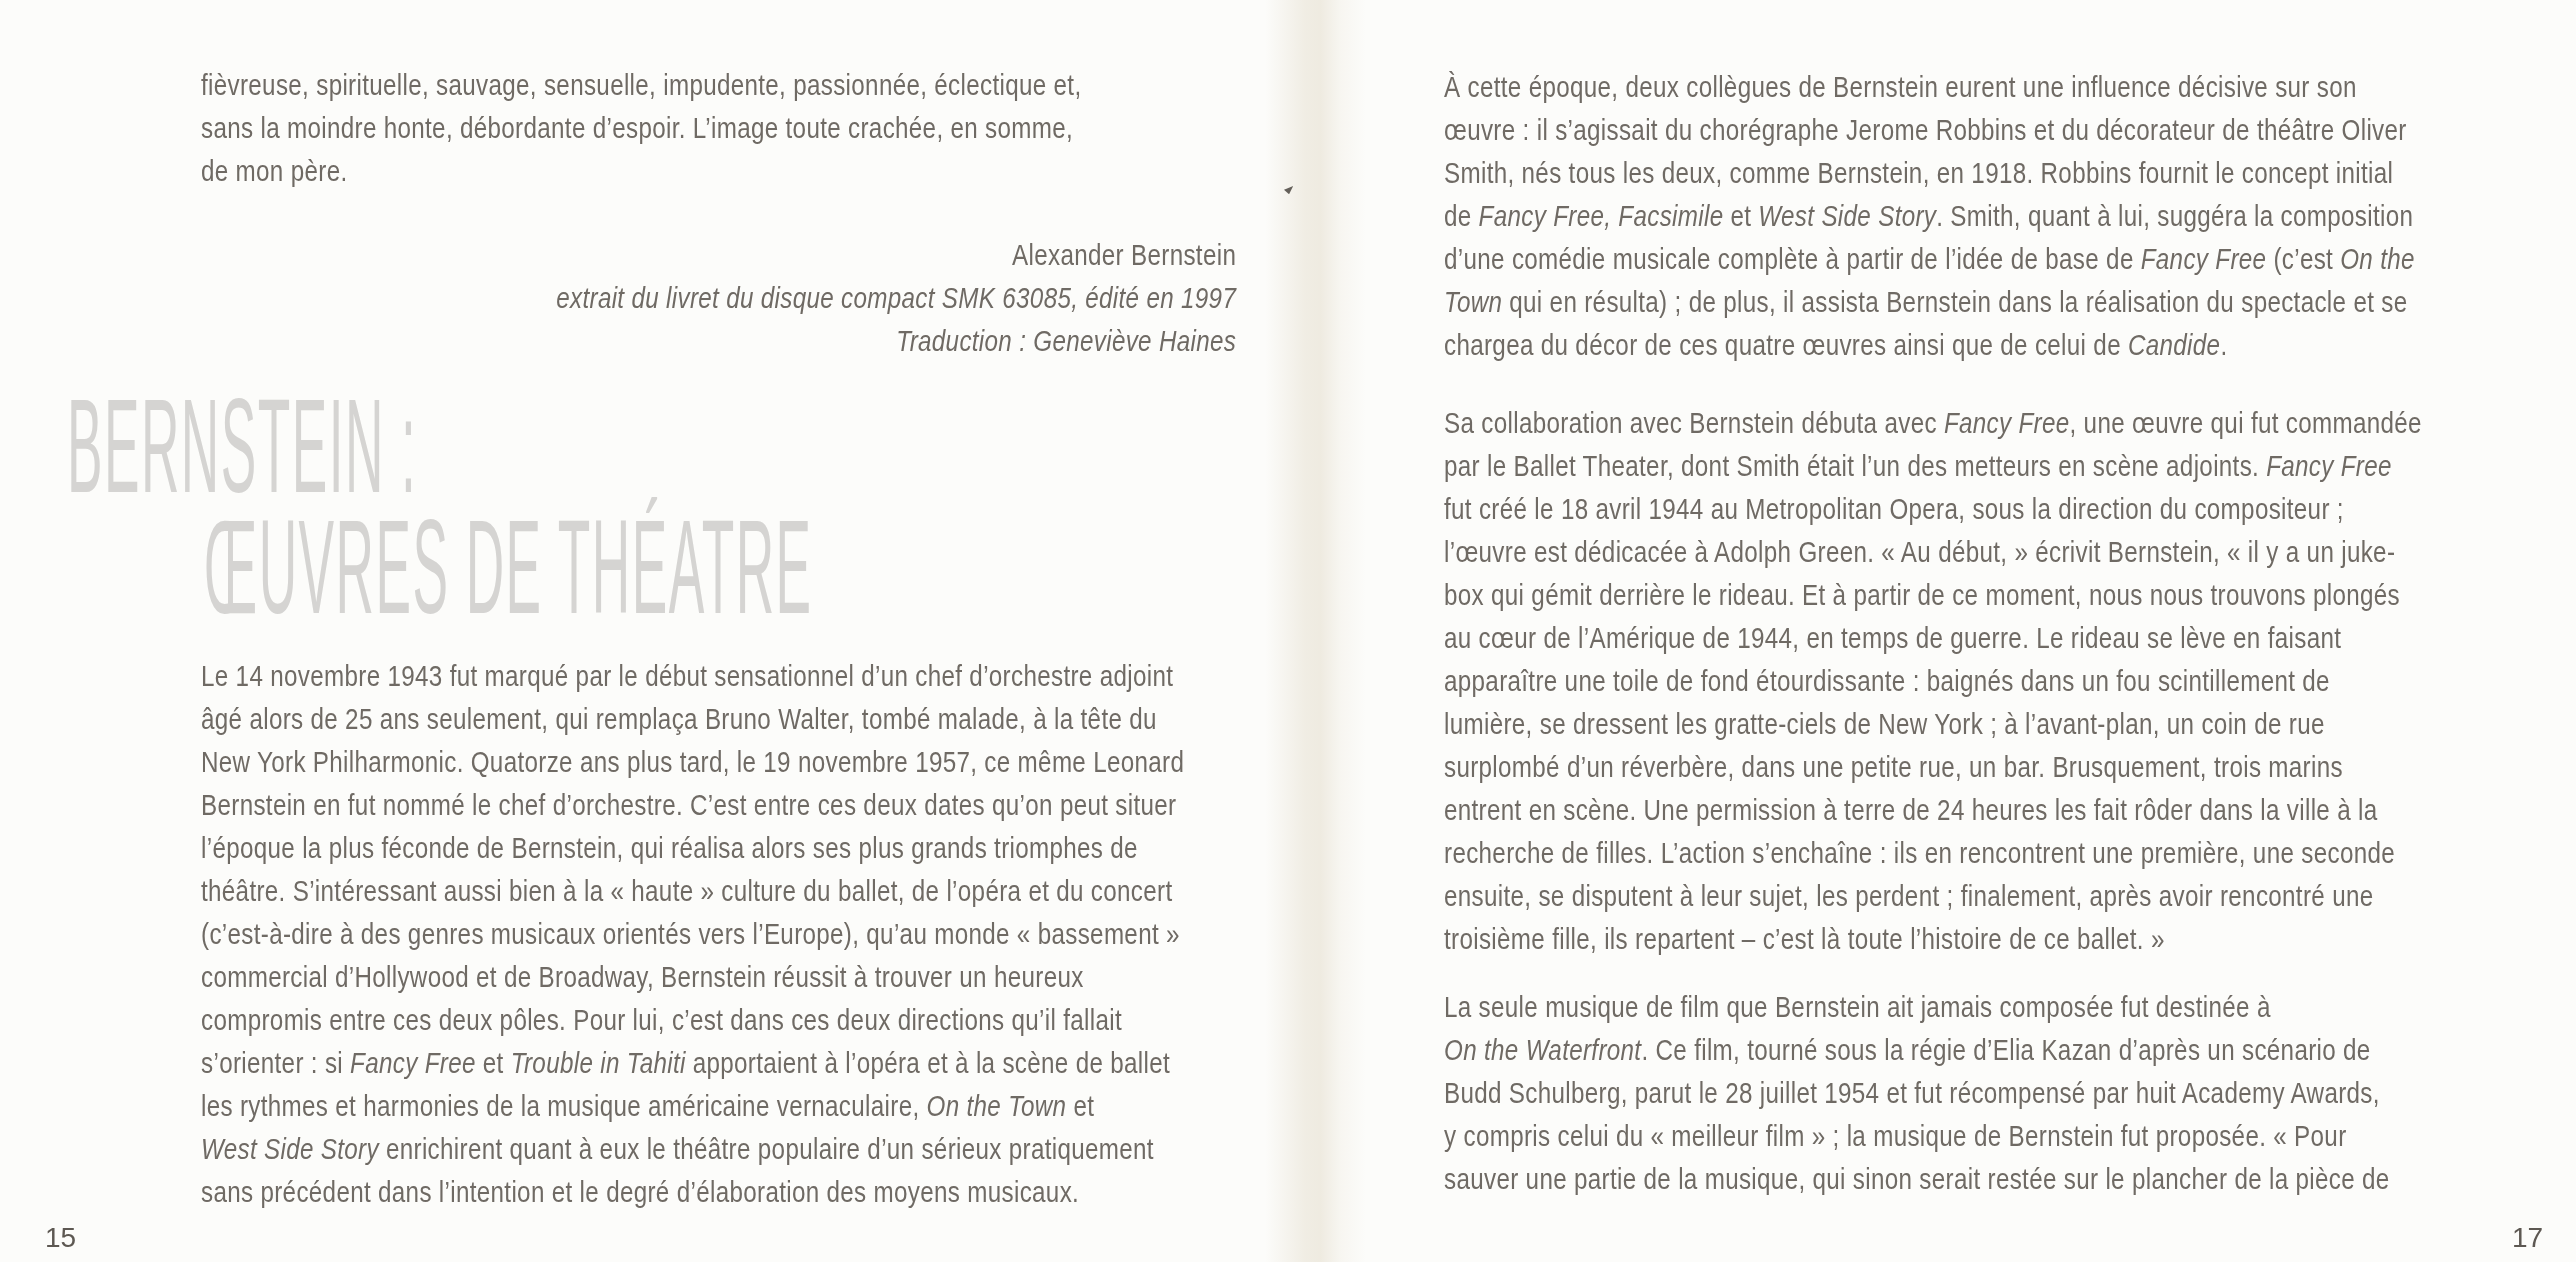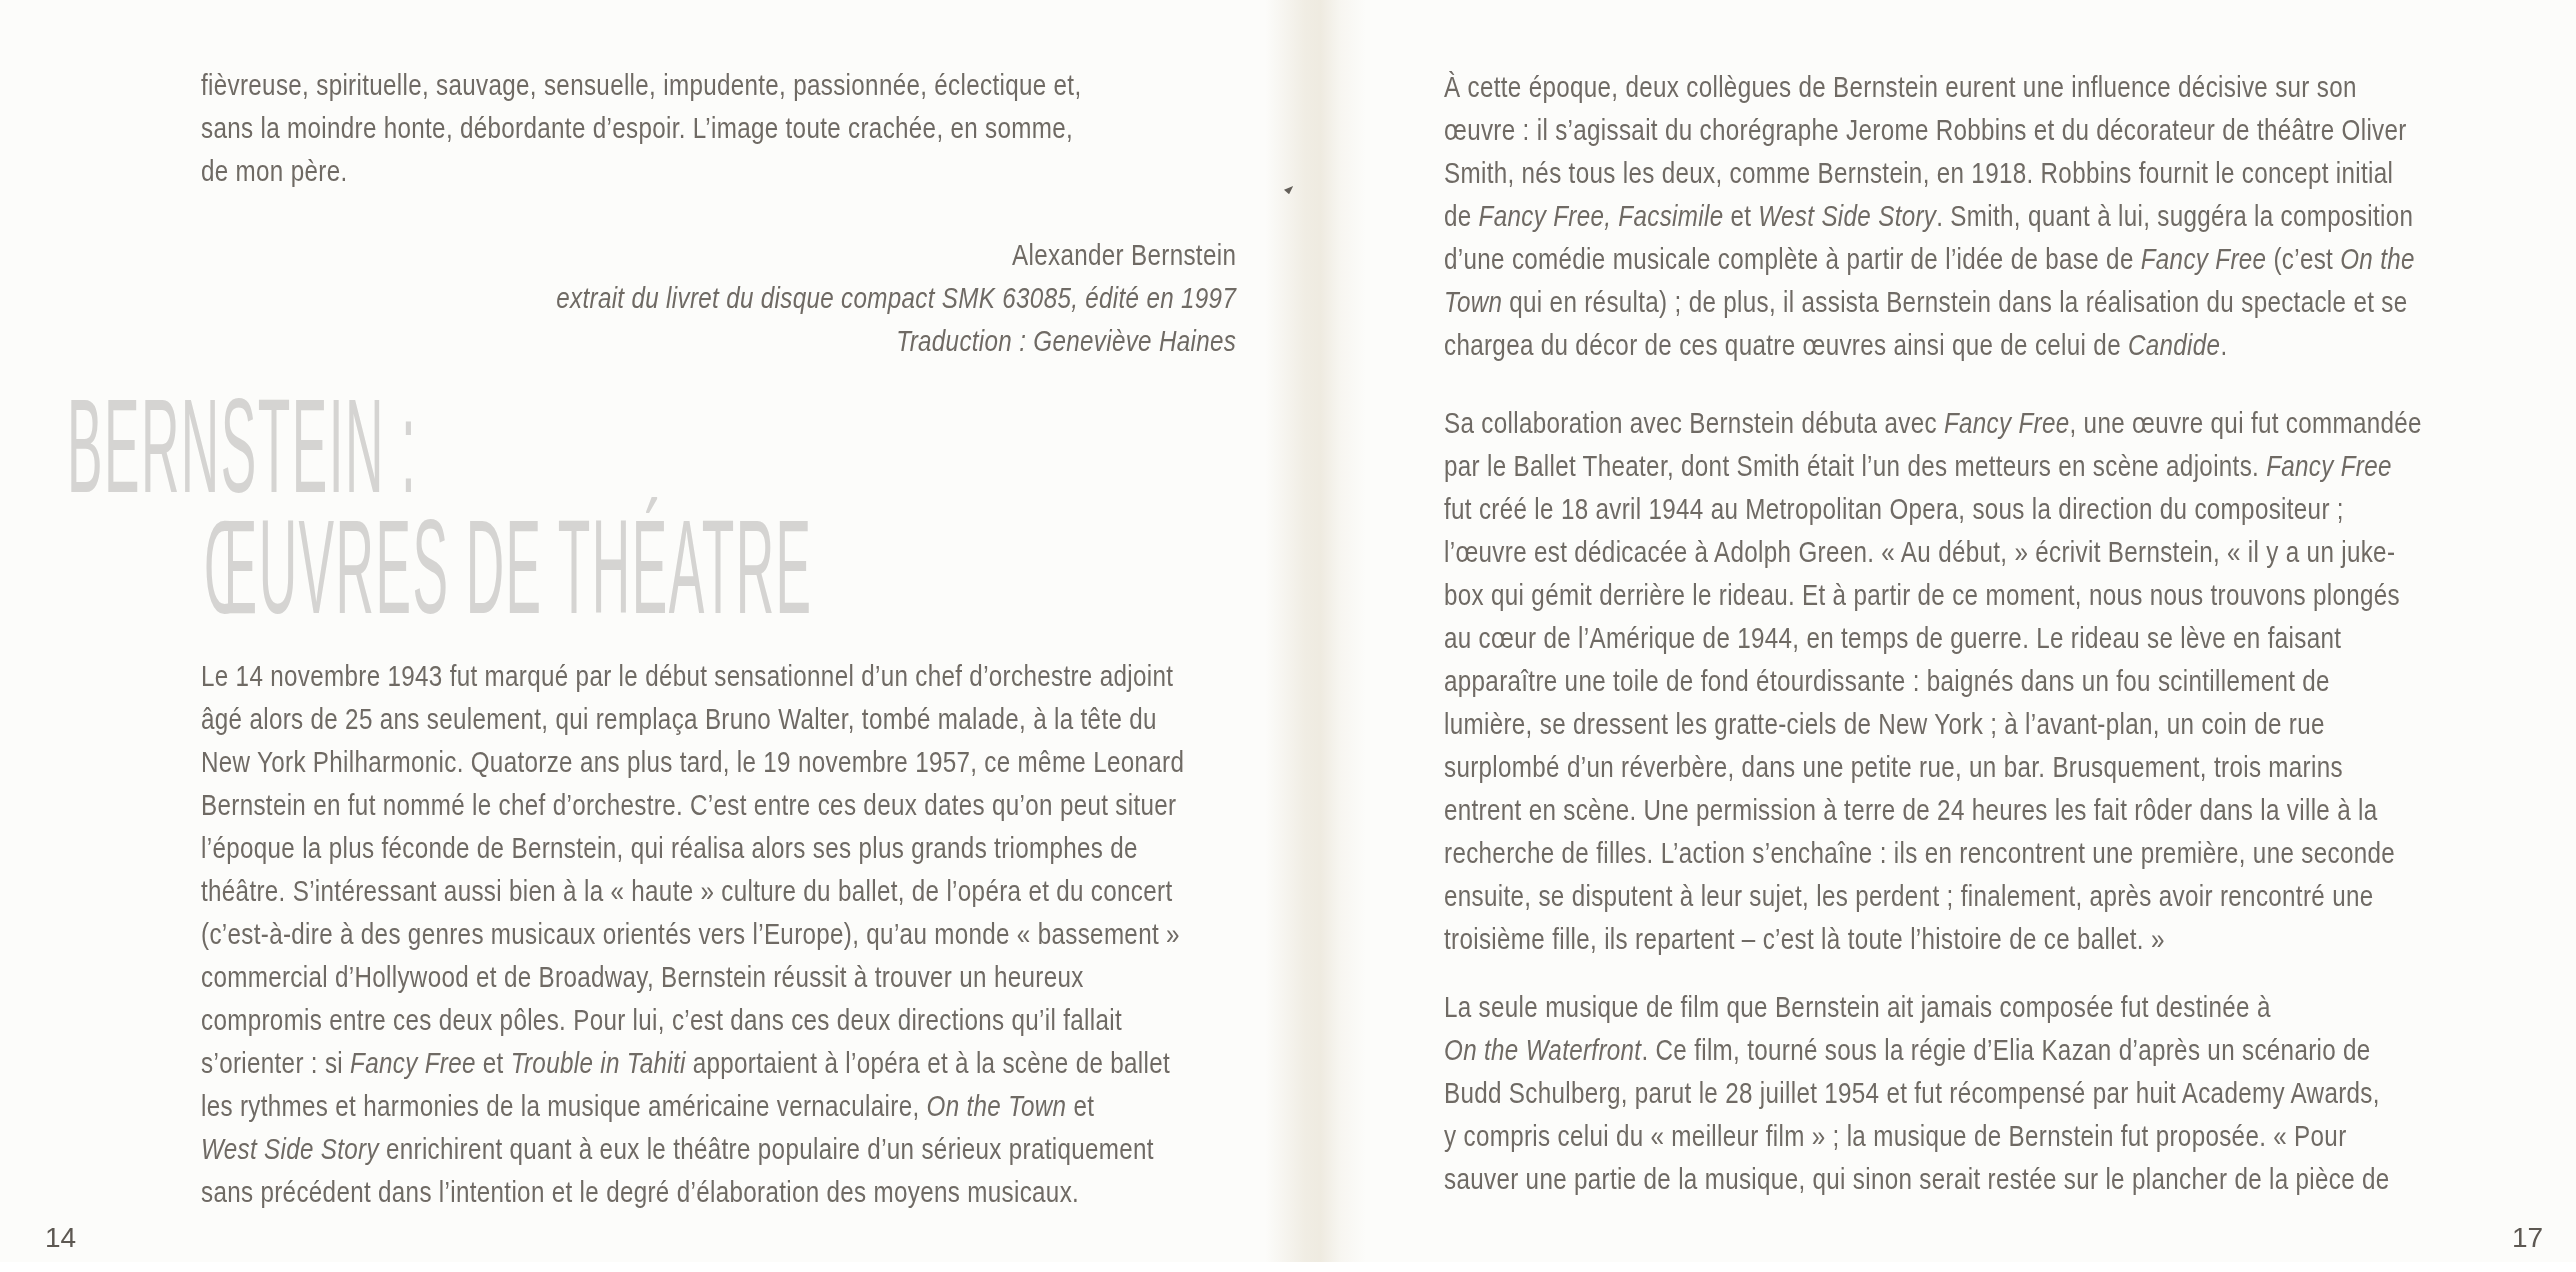--- a/index.html
+++ b/index.html
@@ -111,21 +111,21 @@
         <div class="line">théâtre. S’intéressant aussi bien à la « haute » culture du ballet, de l’opéra et du concert</div>
         <div class="line">(c’est-à-dire à des genres musicaux orientés vers l’Europe), qu’au monde « bassement »</div>
         <div class="line">commercial d’Hollywood et de Broadway, Bernstein réussit à trouver un heureux</div>
         <div class="line">compromis entre ces deux pôles. Pour lui, c’est dans ces deux directions qu’il fallait</div>
         <div class="line">s’orienter : si <span class="it">Fancy Free</span> et <span class="it">Trouble in Tahiti</span> apportaient à l’opéra et à la scène de ballet</div>
         <div class="line">les rythmes et harmonies de la musique américaine vernaculaire, <span class="it">On the Town</span> et</div>
         <div class="line"><span class="it">West Side Story</span> enrichirent quant à eux le théâtre populaire d’un sérieux pratiquement</div>
         <div class="line">sans précédent dans l’intention et le degré d’élaboration des moyens musicaux.</div>
       </div>
 
-    <div class="pagenum" style="left:45px; top:1224px;">14</div>
+    <div class="pagenum" style="left:45px; top:1224px;">15</div>
   </div>
 
   <div class="page page-right">
 
     <div class="txt" style="left:192px; top:65px;">
         <div class="line">À cette époque, deux collègues de Bernstein eurent une influence décisive sur son</div>
         <div class="line">œuvre : il s’agissait du chorégraphe Jerome Robbins et du décorateur de théâtre Oliver</div>
         <div class="line">Smith, nés tous les deux, comme Bernstein, en 1918. Robbins fournit le concept initial</div>
         <div class="line">de <span class="it">Fancy Free, Facsimile</span> et <span class="it">West Side Story</span>. Smith, quant à lui, suggéra la composition</div>
         <div class="line">d’une comédie musicale complète à partir de l’idée de base de <span class="it">Fancy Free</span> (c’est <span class="it">On the</span></div>

